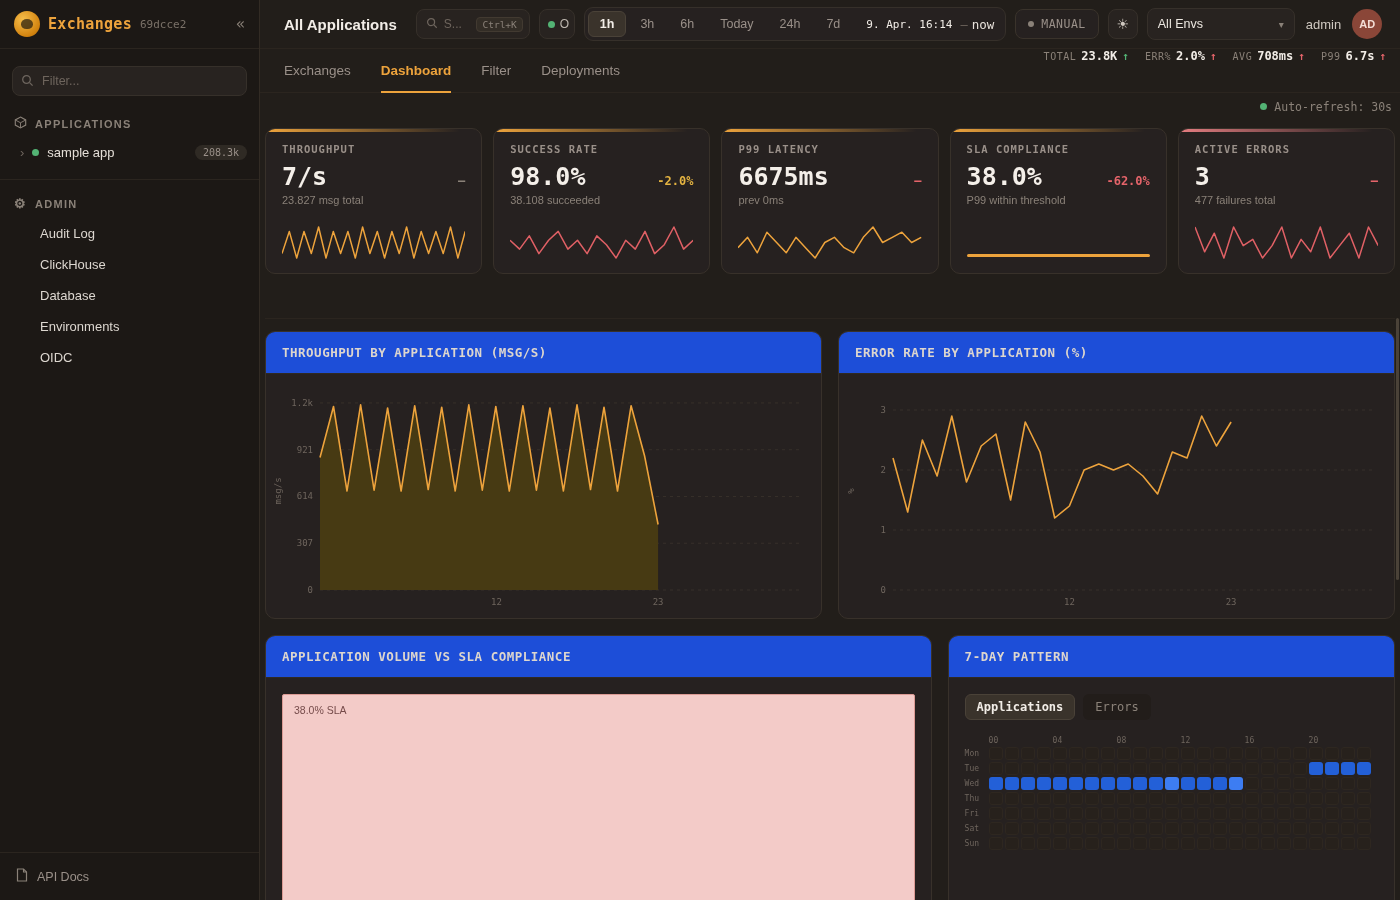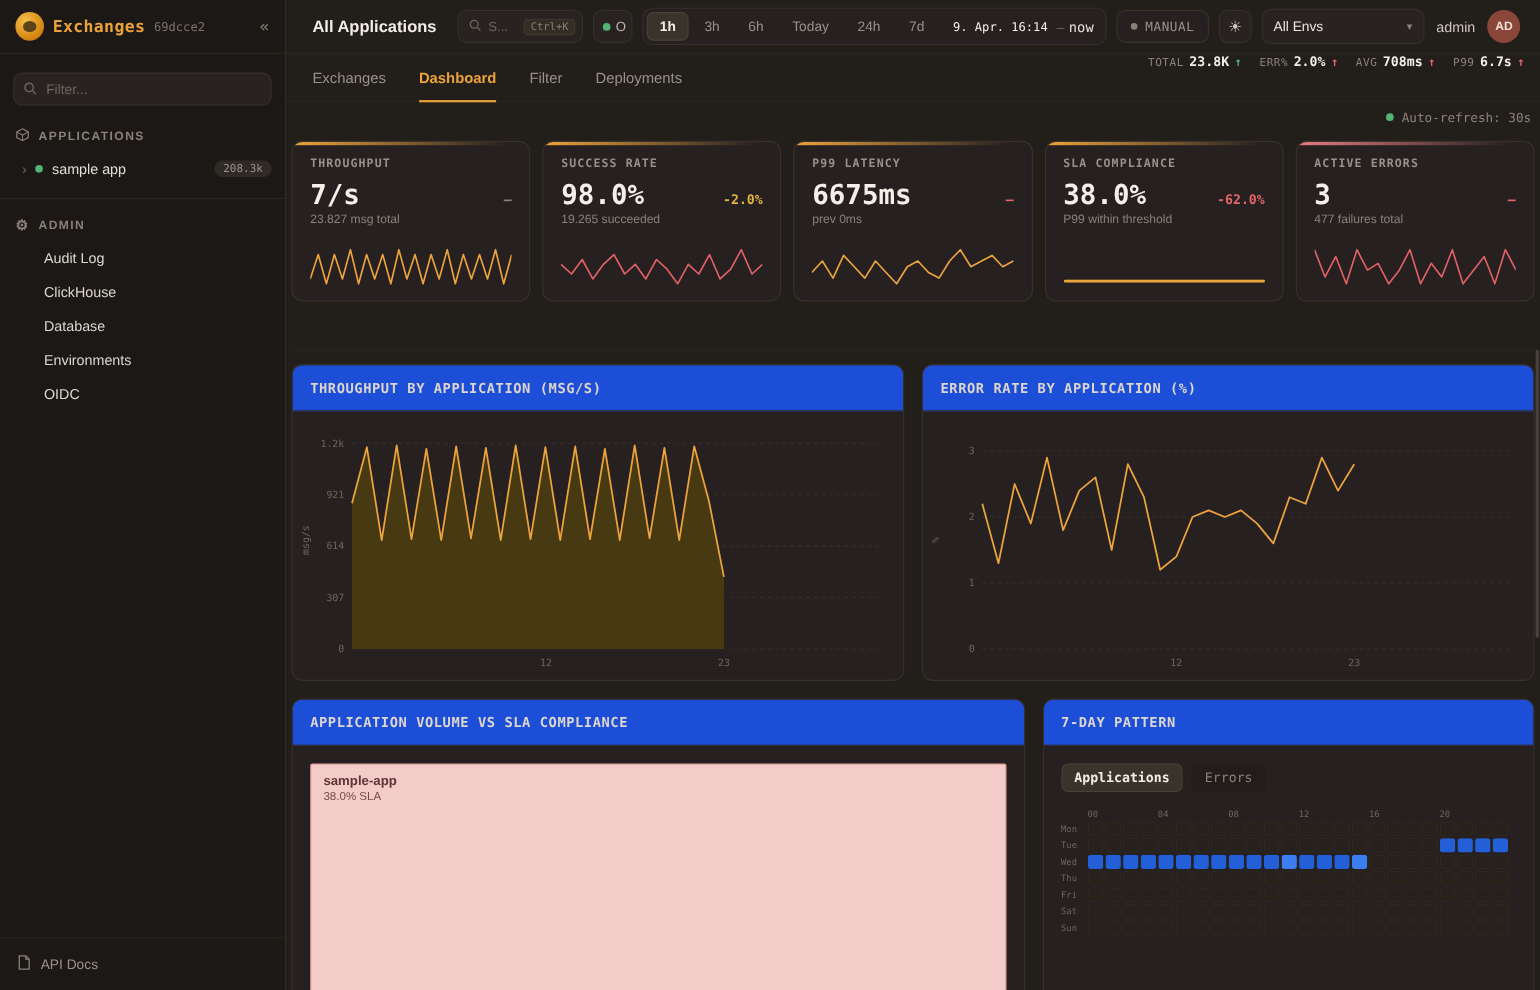--- a/index.html
+++ b/index.html
@@ -279,21 +279,21 @@
             </svg>
         </div>
 
         <div class="kpi">
           <div class="kpi-accent" style="background: linear-gradient(90deg, rgb(237, 163, 60) 0%, rgba(0, 0, 0, 0) 90%);"></div>
           <span class="kpi-label">SUCCESS RATE</span>
           <div class="kpi-mid">
             <span class="kpi-value">98.0%</span>
             <span class="kpi-delta delta-amber">-2.0%</span>
           </div>
-          <span class="kpi-sub">19.265 succeeded</span>
+          <span class="kpi-sub">38.108 succeeded</span>
           <svg class="kpi-spark" viewBox="0 0 183.203125 38">
               <polyline points="0.0,17.3 9.6,26.1 19.3,12.9 28.9,30.6 38.6,17.3 48.2,8.4 57.9,26.1 67.5,17.3 77.1,30.6 86.8,12.9 96.4,21.7 106.1,35.0 115.7,17.3 125.3,26.1 135.0,8.4 144.6,30.6 154.3,21.7 163.9,4.0 173.6,26.1 183.2,17.3" fill="none" stroke="#e06065" stroke-width="1.5" stroke-linejoin="round"></polyline>
             </svg>
         </div>
 
         <div class="kpi">
           <div class="kpi-accent" style="background: linear-gradient(90deg, rgb(237, 163, 60) 0%, rgba(0, 0, 0, 0) 90%);"></div>
           <span class="kpi-label">P99 LATENCY</span>
           <div class="kpi-mid">
             <span class="kpi-value">6675ms</span>
@@ -376,21 +376,20 @@
               </svg>
           </div>
         </section>
       </div>
 
       <div class="bottom-grid">
         <section class="panel">
           <header class="panel-header">APPLICATION VOLUME VS SLA COMPLIANCE</header>
           <div class="tm-body">
             <div class="tm-cell" style="background: rgb(243, 203, 200); border-color: rgb(219, 154, 148); color: rgb(95, 52, 52);">
-              <div class="tm-name">sample-app</div>
               <div class="tm-sla">38.0% SLA</div>
             </div>
           </div>
         </section>
 
         <section class="panel">
           <header class="panel-header">7-DAY PATTERN</header>
           <div class="hm-bodypad">
             <div class="toggle-row">
               <button class="toggle active">Applications</button>

